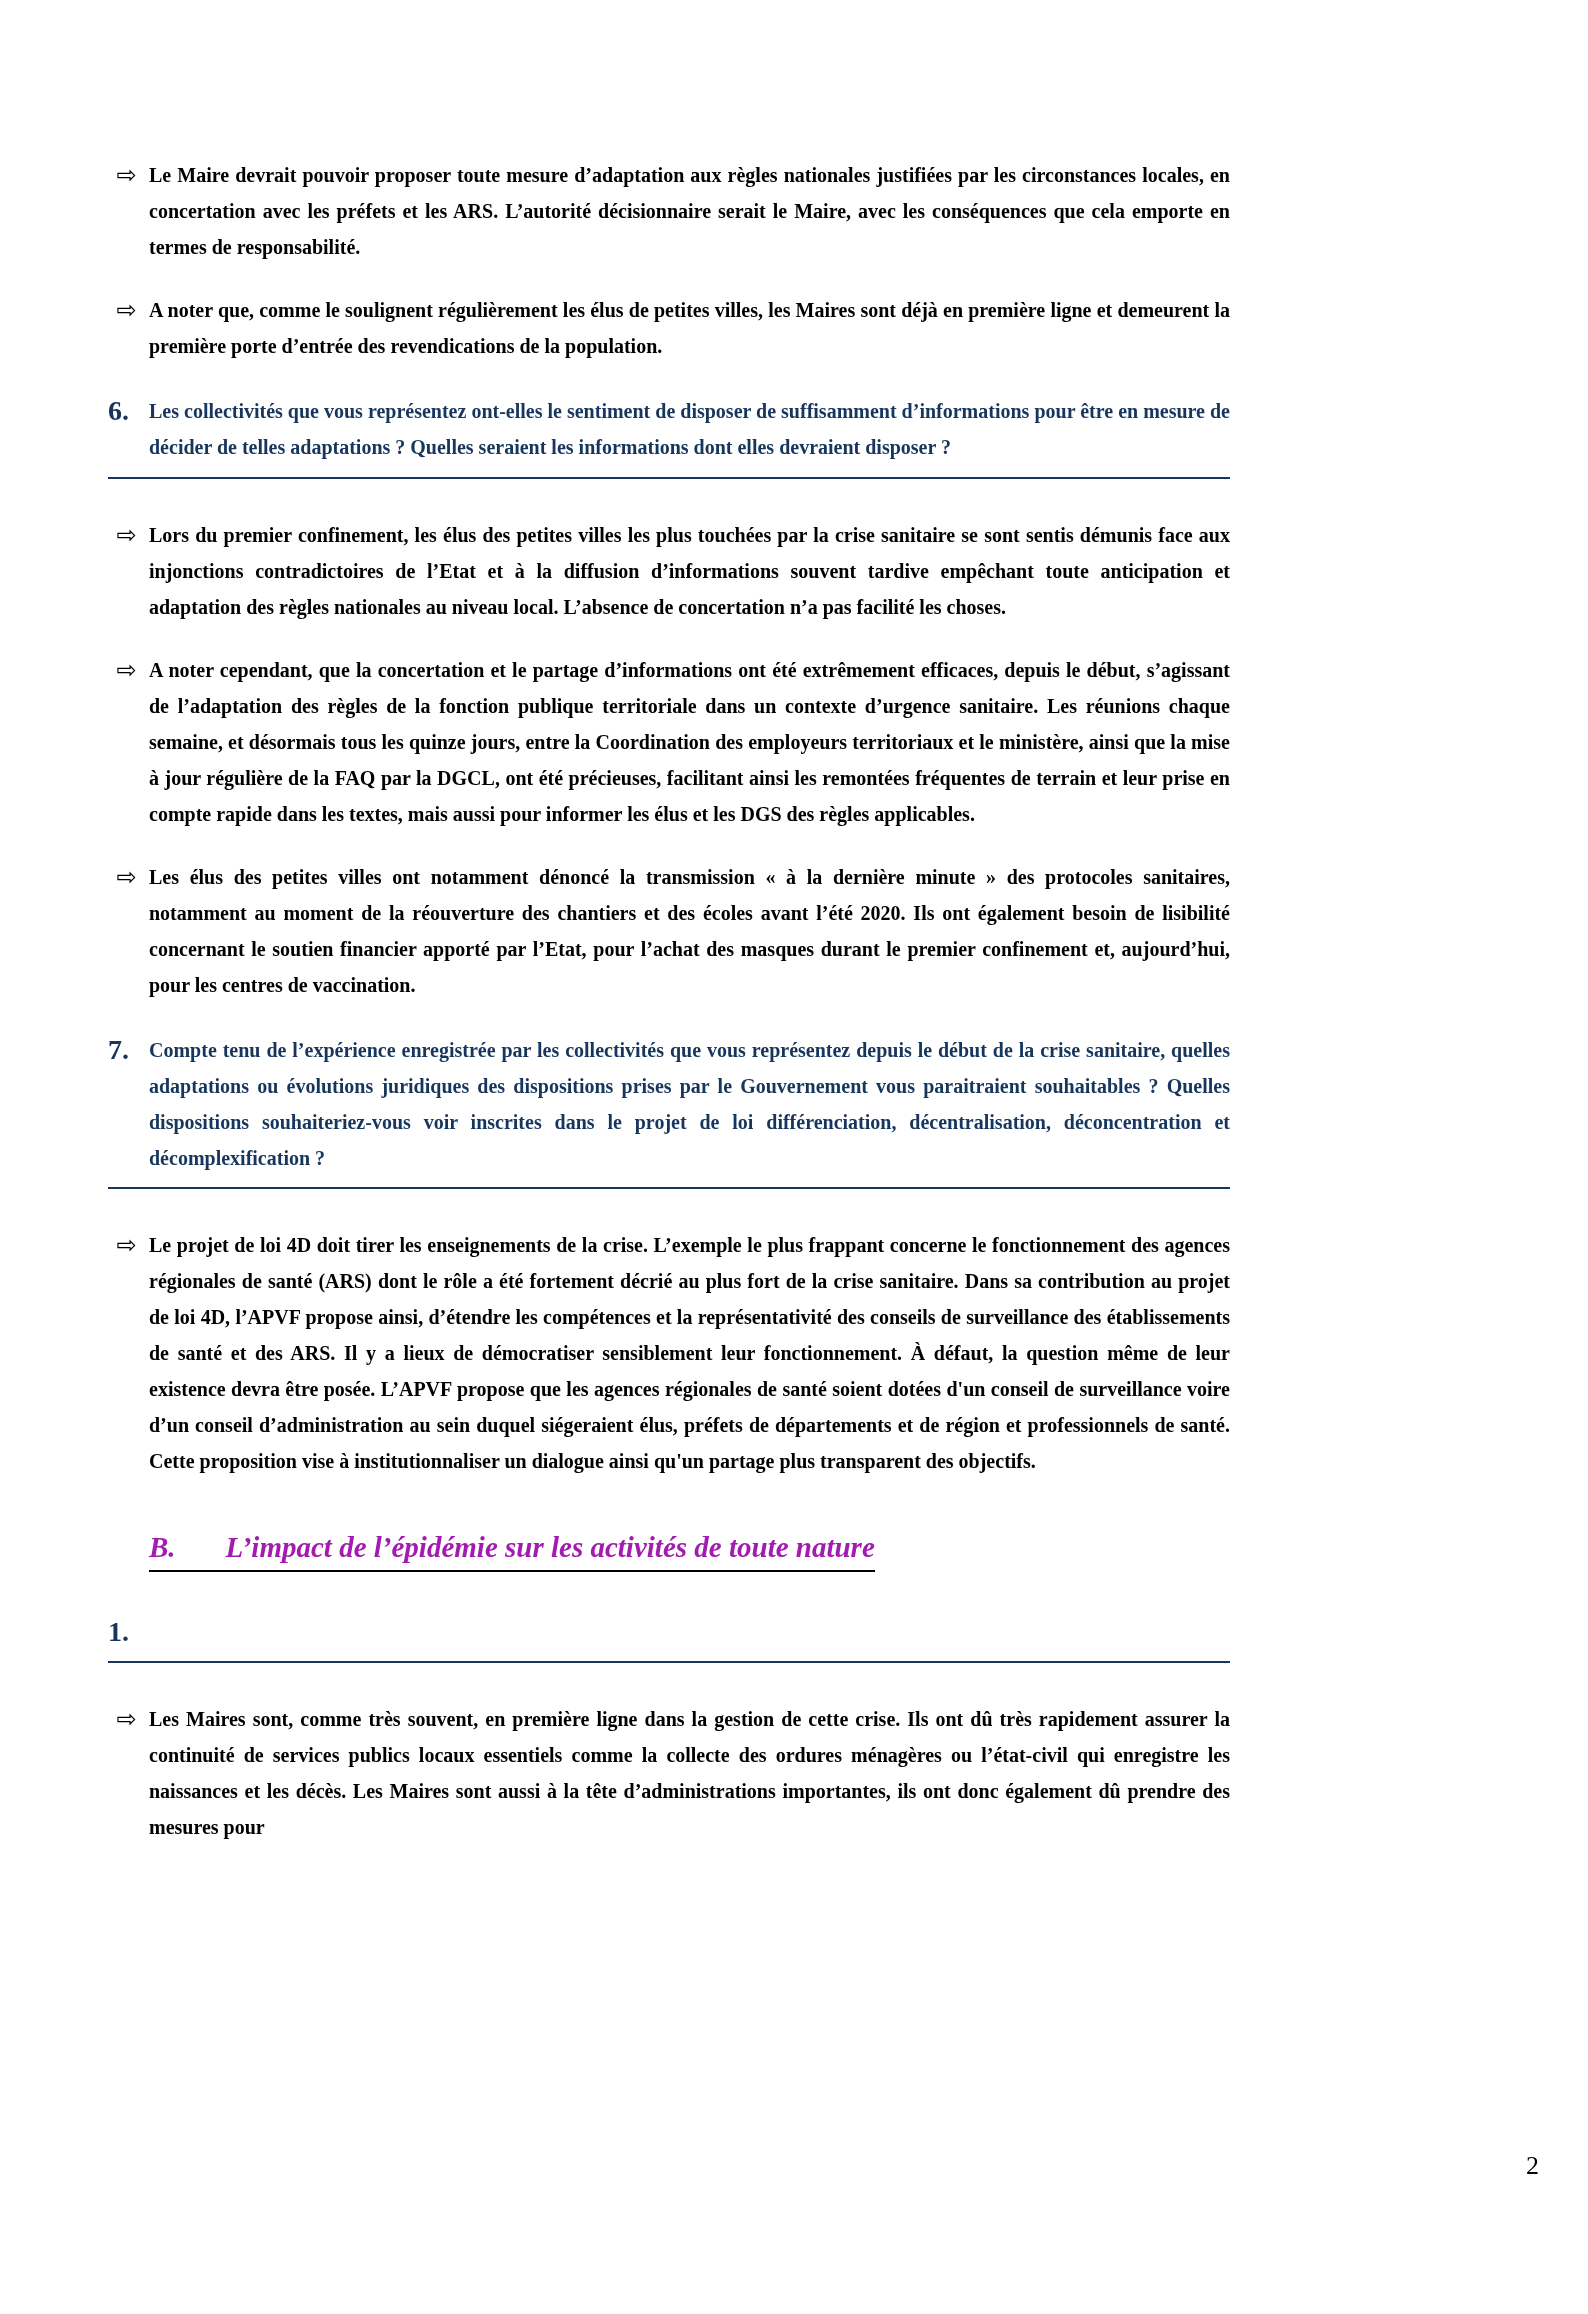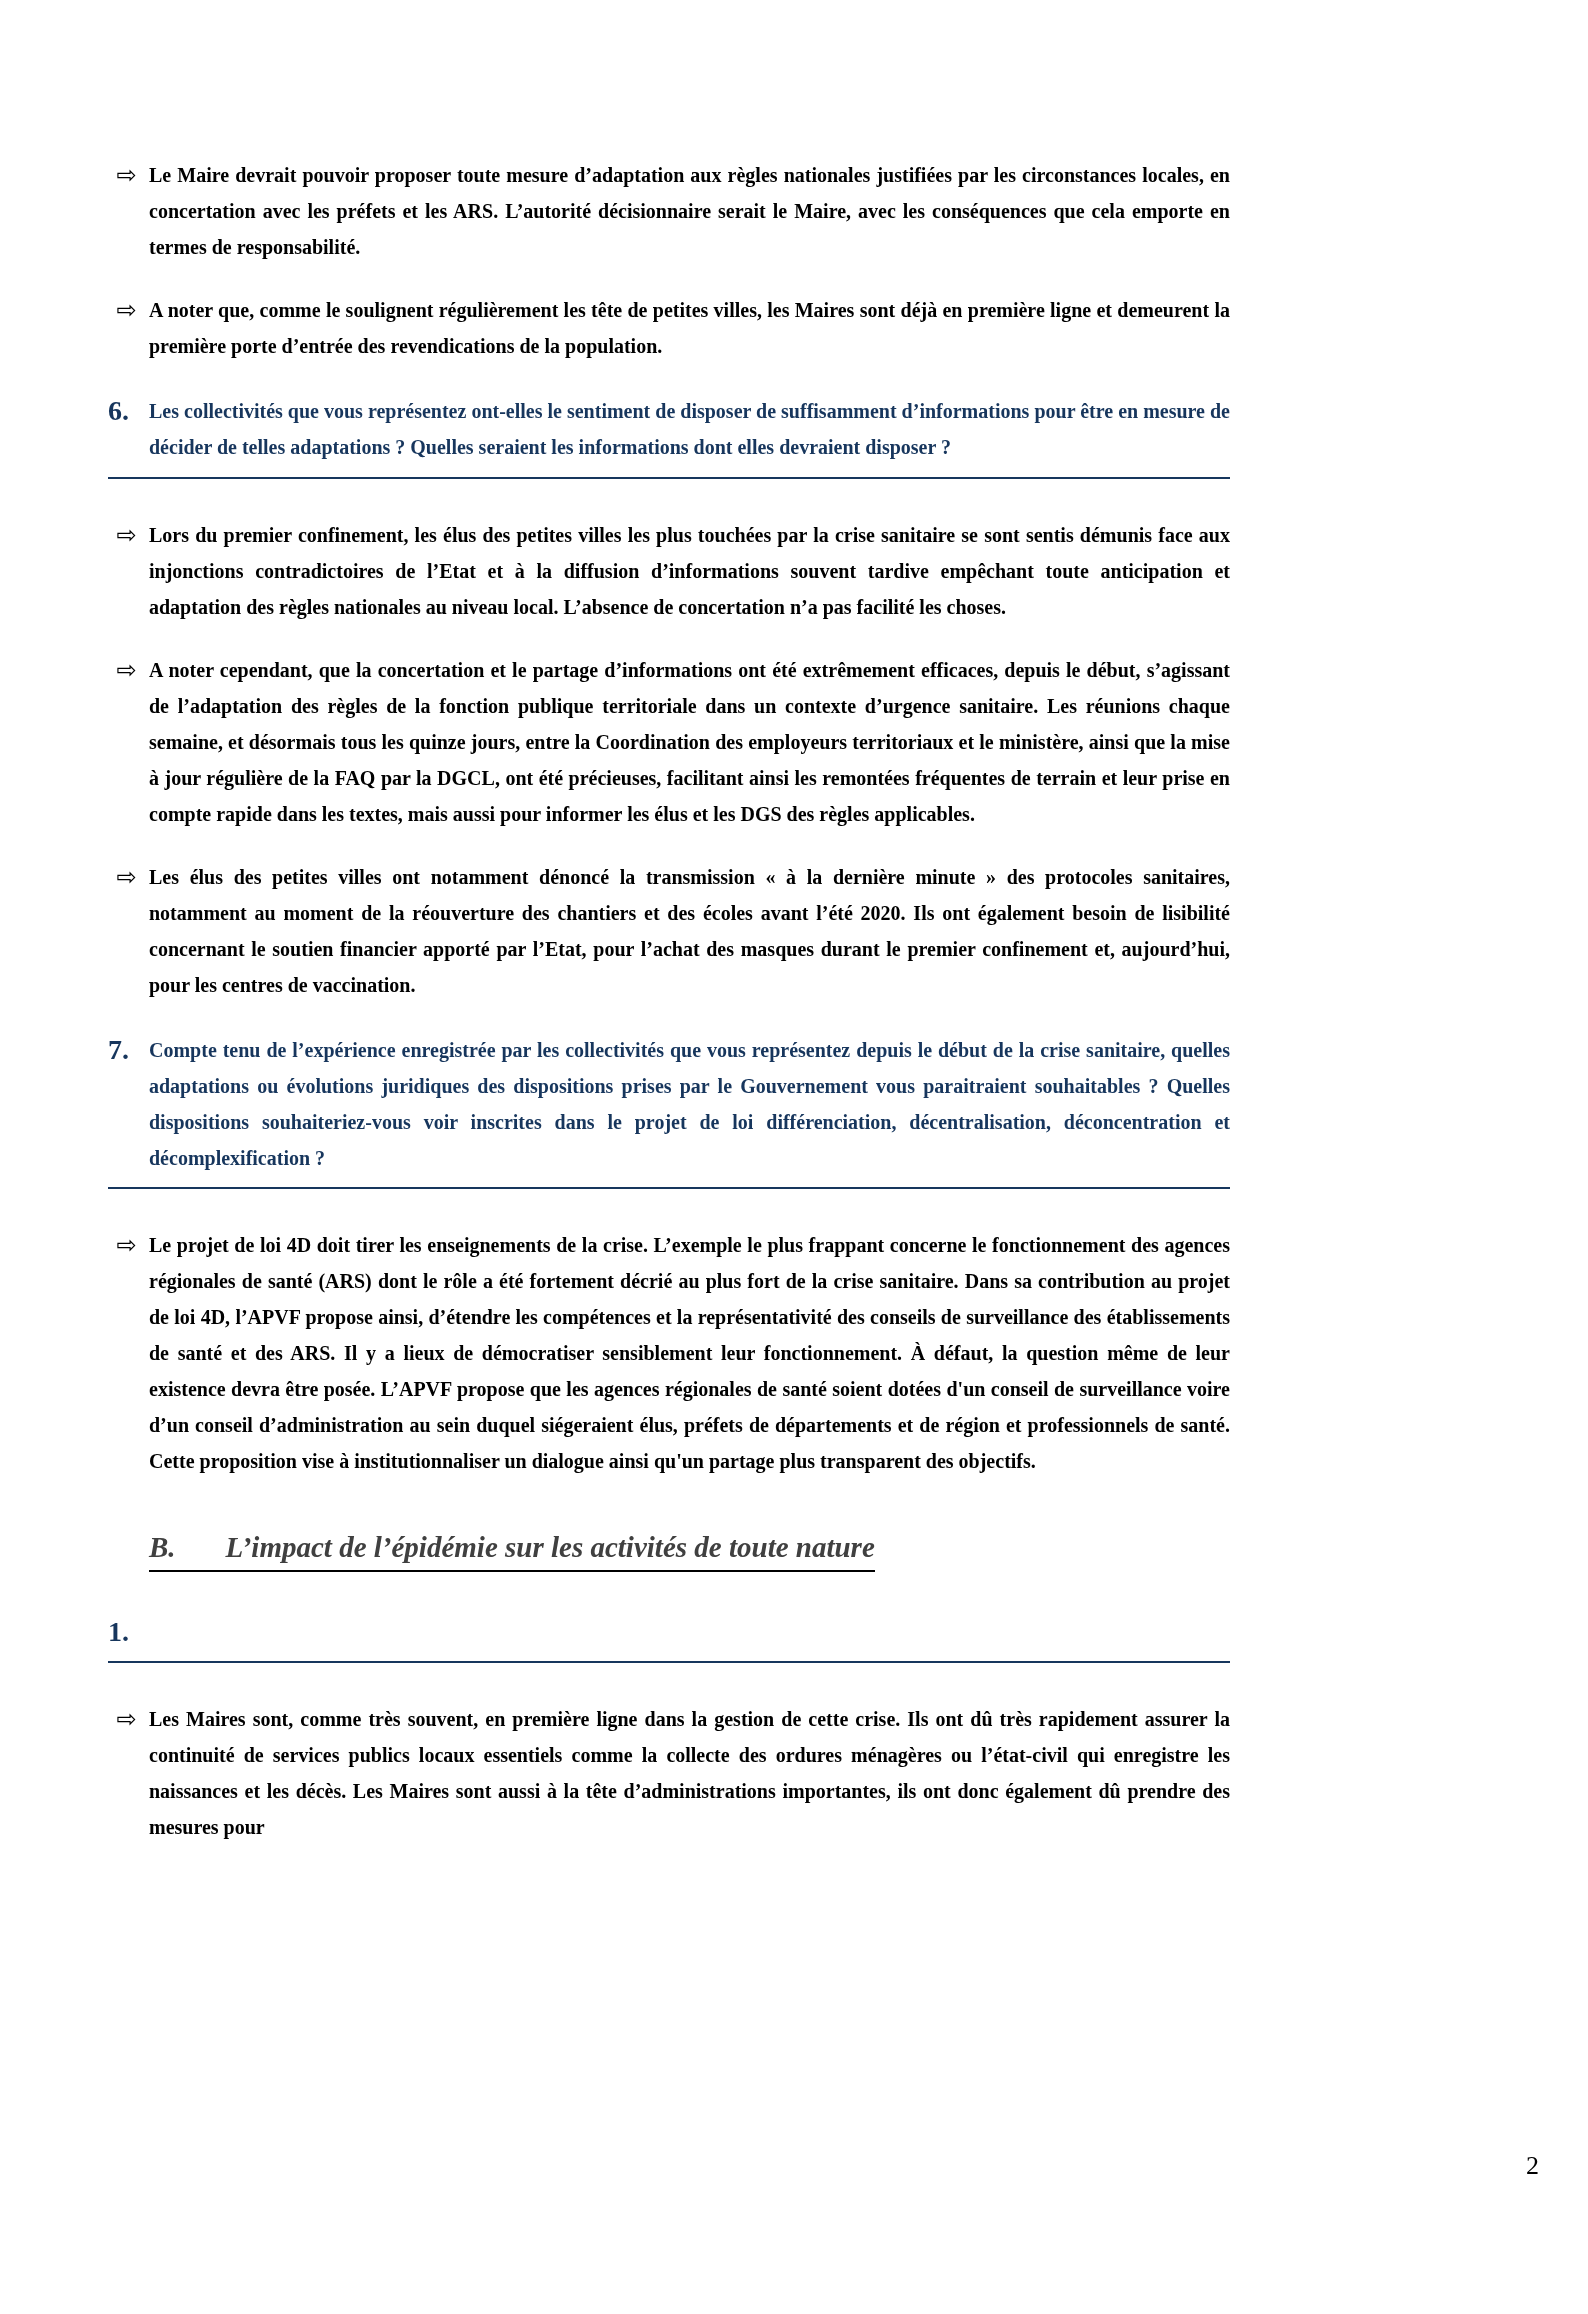--- a/index.html
+++ b/index.html
@@ -61,21 +61,21 @@
     margin: 50px 0 42px 41px;
   }
   .section-heading .inner {
     display: inline-block;
     border-bottom: 2.9px solid #000000;
     padding-bottom: 4.8px;
     font-weight: bold;
     font-style: italic;
     font-size: 29px;
     line-height: 36px;
-    color: #404040;
+    color: #a21caf;
   }
   .section-heading .hletter {
     display: inline-block;
     margin-right: 50px;
   }
   .page-number {
     position: absolute;
     top: 2150px;
     right: 50px;
     font-size: 26px;
@@ -88,21 +88,21 @@
 
 <div class="content">
 
   <div class="para">
     <span class="marker">⇨</span>
     <p class="ptext">Le Maire devrait pouvoir proposer toute mesure d’adaptation aux règles nationales justifiées par les circonstances locales, en concertation avec les préfets et les ARS. L’autorité décisionnaire serait le Maire, avec les conséquences que cela emporte en termes de responsabilité.</p>
   </div>
 
   <div class="para">
     <span class="marker">⇨</span>
-    <p class="ptext">A noter que, comme le soulignent régulièrement les tête de petites villes, les Maires sont déjà en première ligne et demeurent la première porte d’entrée des revendications de la population.</p>
+    <p class="ptext">A noter que, comme le soulignent régulièrement les élus de petites villes, les Maires sont déjà en première ligne et demeurent la première porte d’entrée des revendications de la population.</p>
   </div>
 
   <div class="question">
     <span class="qnum">6.</span>
     <p class="qtext">Les collectivités que vous représentez ont-elles le sentiment de disposer de suffisamment d’informations pour être en mesure de décider de telles adaptations ? Quelles seraient les informations dont elles devraient disposer ?</p>
   </div>
 
   <div class="para">
     <span class="marker">⇨</span>
     <p class="ptext">Lors du premier confinement, les élus des petites villes les plus touchées par la crise sanitaire se sont sentis démunis face aux injonctions contradictoires de l’Etat et à la diffusion d’informations souvent tardive empêchant toute anticipation et adaptation des règles nationales au niveau local. L’absence de concertation n’a pas facilité les choses.</p>

